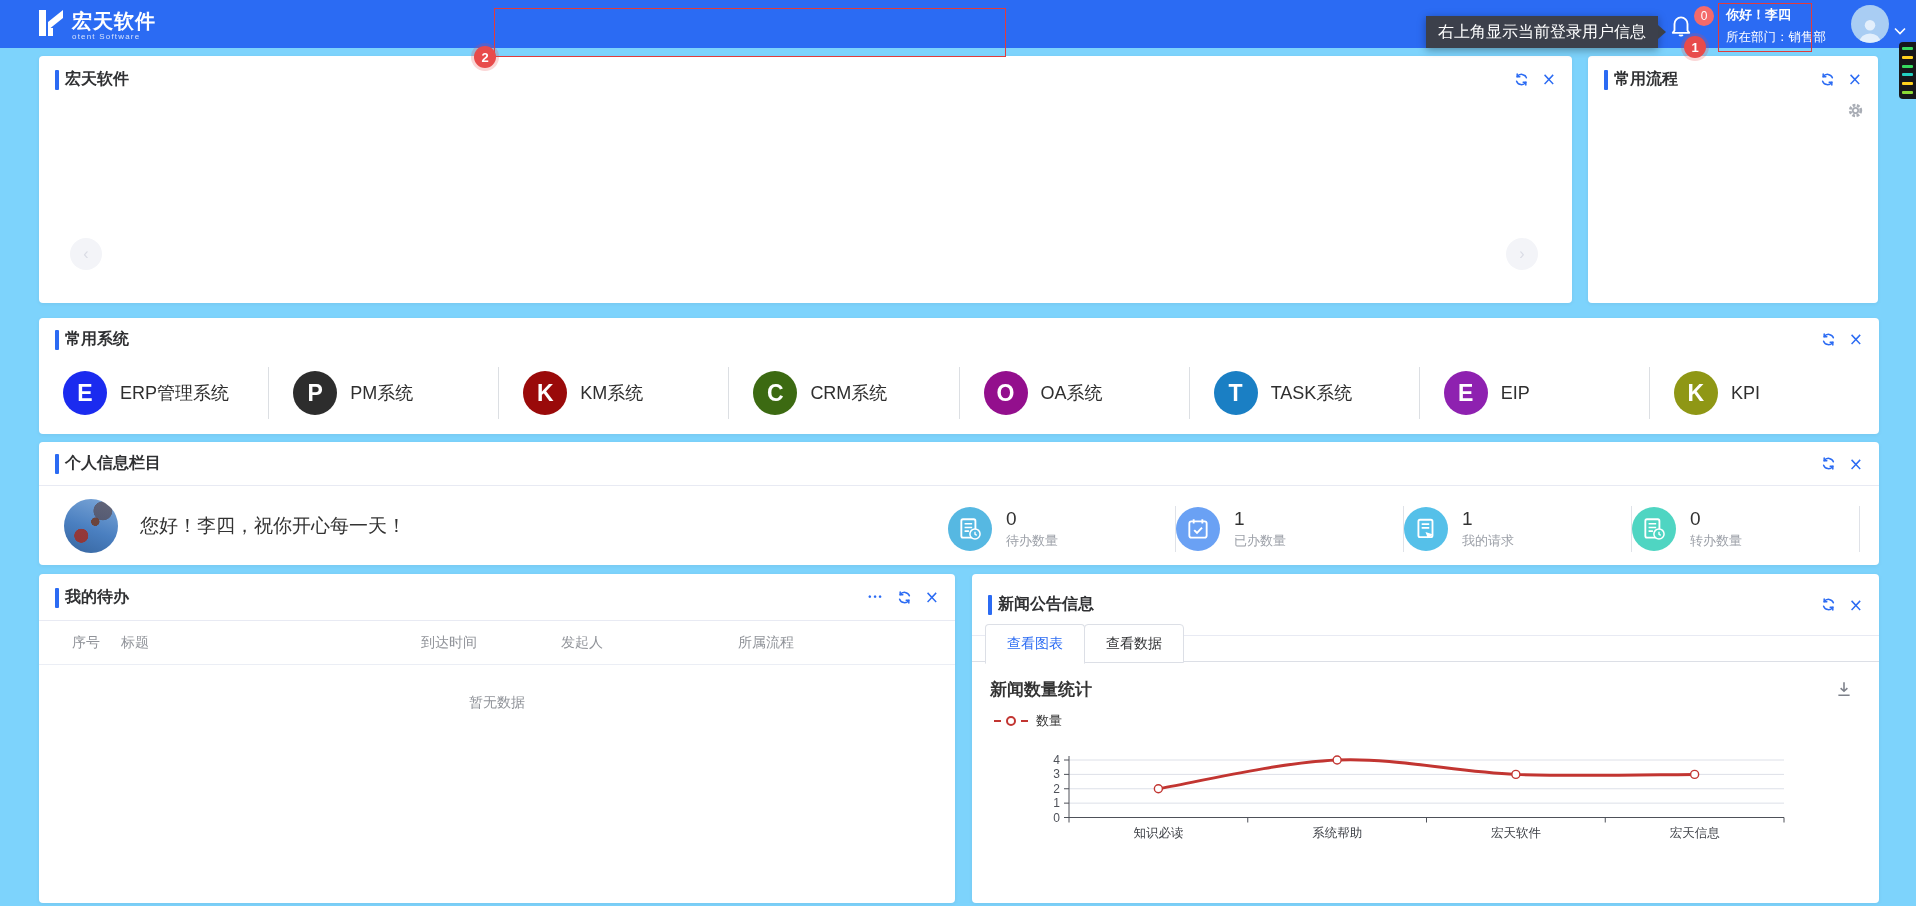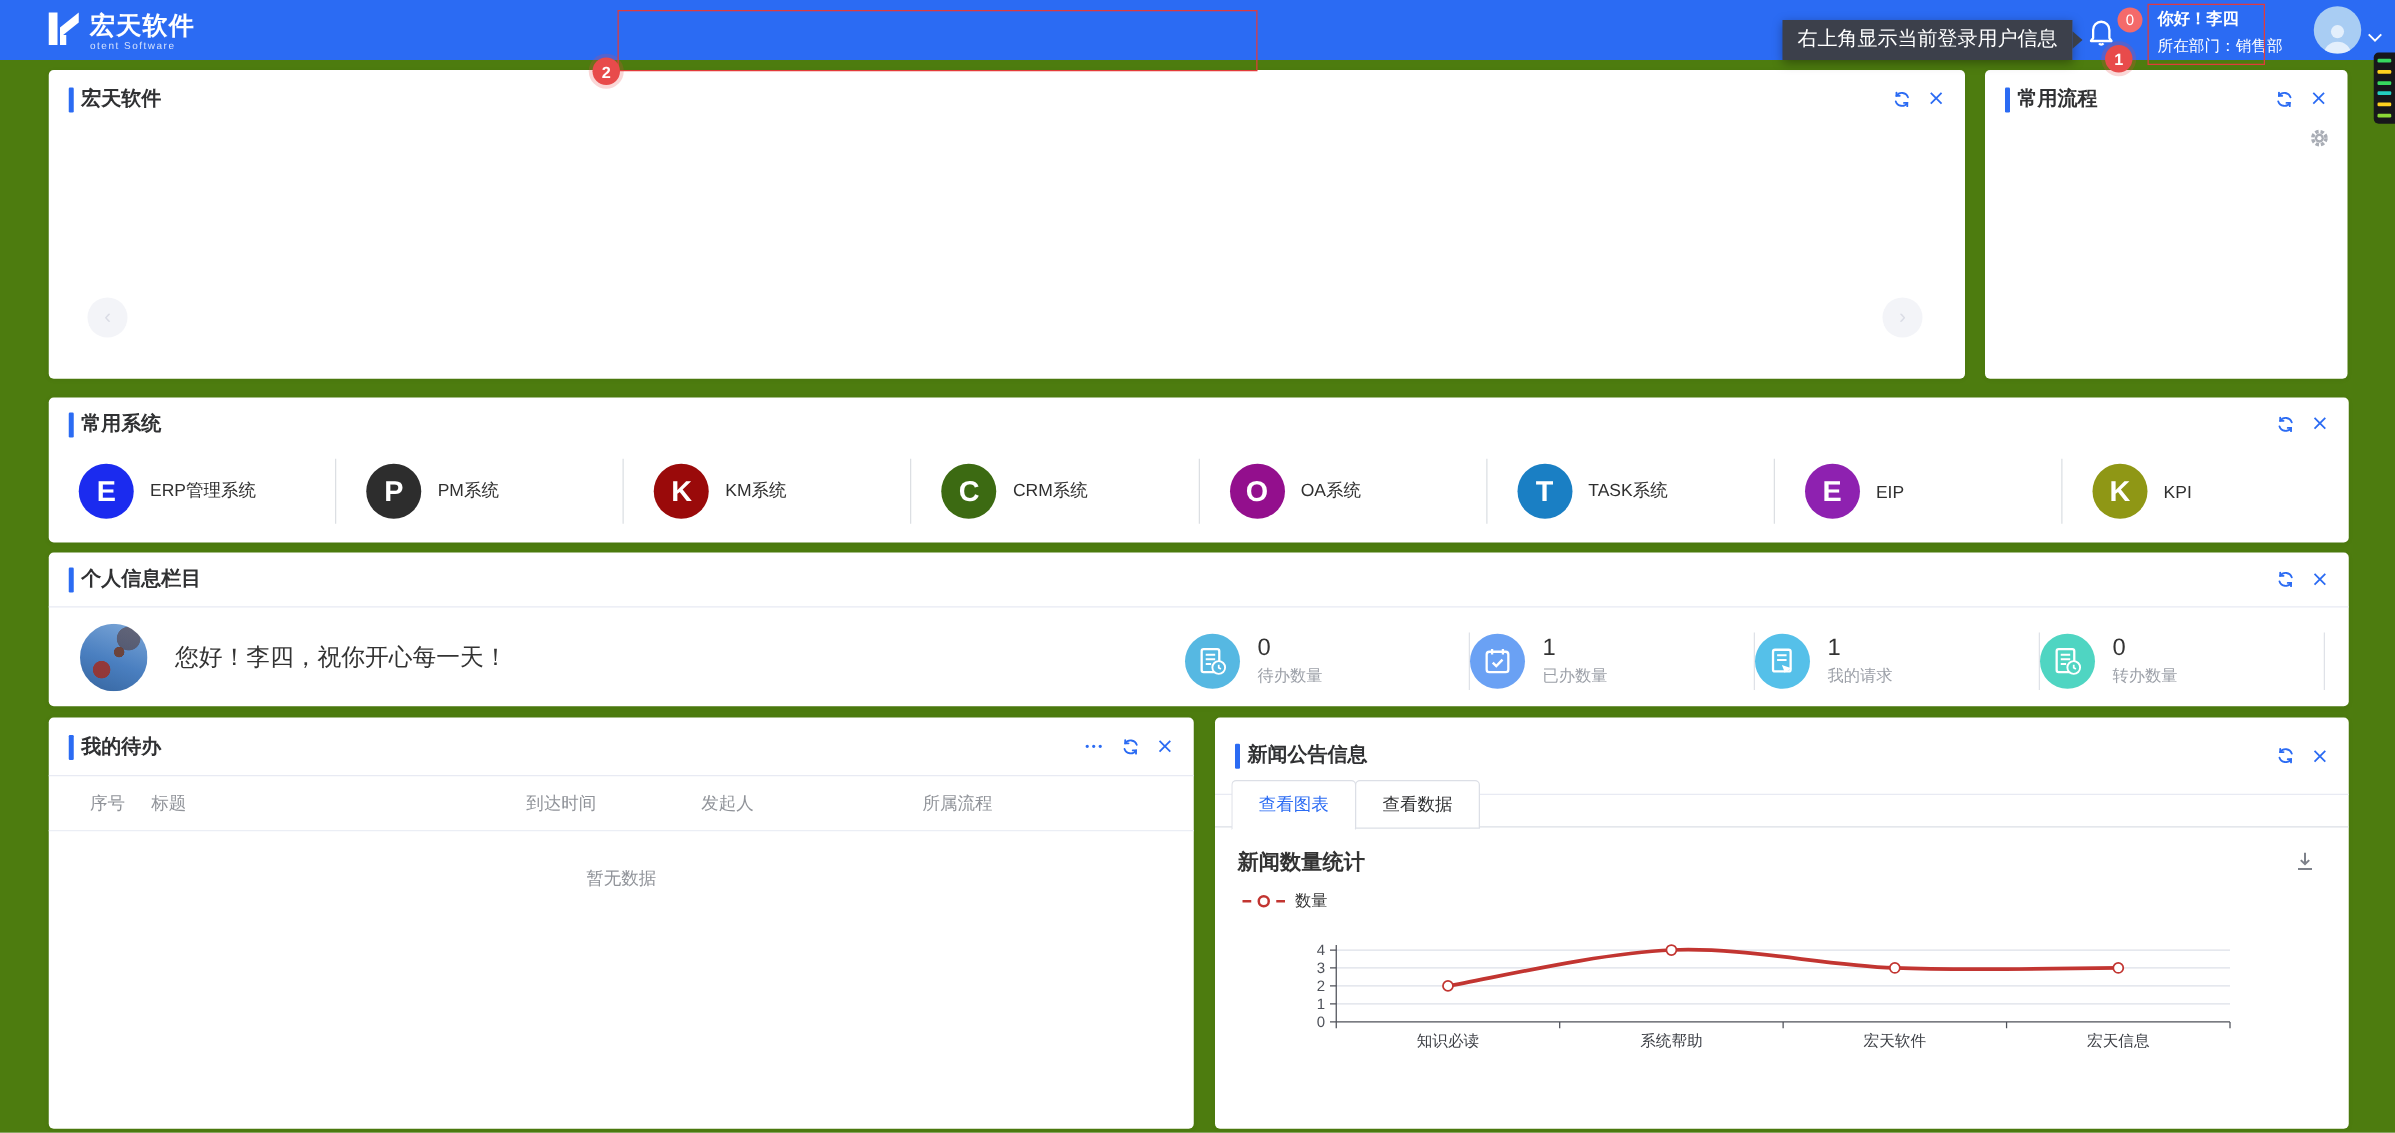--- a/index.html
+++ b/index.html
@@ -1,17 +1,17 @@
 <!DOCTYPE html>
 <html><head>
 <meta charset="utf-8">
 <style>
   html,body{margin:0;padding:0;}
   body{font-family:"Liberation Sans","DejaVu Sans",sans-serif;background:#e9e9e9;}
-  #screen{position:relative;width:1916px;height:906px;overflow:hidden;background:#4d7c0f;}
+  #screen{position:relative;width:1916px;height:906px;overflow:hidden;background:#7dd3fc;}
 
   
   .topbar{position:absolute;left:0;top:0;width:1916px;height:48px;background:#2b6bf3;}
   .brand{position:absolute;left:38px;top:7px;display:flex;align-items:center;gap:8px;color:#fff;}
   .brand-txt .t1{font-size:20px;font-weight:bold;letter-spacing:1px;line-height:22px;}
   .brand-txt .t2{font-size:8px;opacity:.8;letter-spacing:1.2px;line-height:9px;}
   .main-nav{position:absolute;left:494px;top:0;width:510px;height:48px;display:flex;align-items:center;justify-content:space-between;padding:0 22px;box-sizing:border-box;}
   .nav-item{color:#fff;font-size:15px;cursor:pointer;white-space:nowrap;}
   .bell-wrap{position:absolute;left:1668px;top:12px;width:26px;height:26px;}
   .badge-pink{position:absolute;left:1694px;top:6px;width:20px;height:20px;border-radius:50%;background:#f46a6a;color:#fff;font-size:12px;display:flex;align-items:center;justify-content:center;}
@@ -54,21 +54,21 @@
 
   
   .car{position:absolute;width:32px;height:32px;border-radius:50%;background:#f3f4f8;color:#dadce5;font-size:16px;display:flex;align-items:center;justify-content:center;top:182px;cursor:pointer;}
   #car-prev{left:31px;} #car-next{left:1467px;}
 
   
   .sys-row{display:flex;align-items:center;height:66px;margin-top:0;}
   .sys-cell{flex:1;display:flex;align-items:center;gap:13px;padding-left:24px;cursor:pointer;}
   .sys-divider{width:1px;height:52px;background:#dcdfe3;}
   .sys-badge{width:44px;height:44px;border-radius:50%;color:#fff;font-size:23px;font-weight:bold;display:flex;align-items:center;justify-content:center;flex:0 0 44px;}
-  .sys-label{font-size:14px;color:#2f2f2f;white-space:nowrap;}
+  .sys-label{font-size:18px;color:#2f2f2f;white-space:nowrap;}
 
   
   .greet-row{position:absolute;left:25px;top:57px;display:flex;align-items:center;gap:22px;}
   .photo{width:54px;height:54px;border-radius:50%;background:
      radial-gradient(circle at 32% 68%, rgba(160,45,35,.85) 0 13%, transparent 14%),
      radial-gradient(circle at 58% 42%, rgba(110,60,45,.9) 0 9%, transparent 10%),
      radial-gradient(circle at 72% 22%, rgba(80,50,45,.55) 0 16%, transparent 17%),
      linear-gradient(200deg,#7fa9d9 0%,#4a7fc0 55%,#36659f 100%);}
   .greet-txt{font-size:19px;color:#333;}
   .stats-row{position:absolute;right:19px;top:55px;height:64px;display:flex;}

